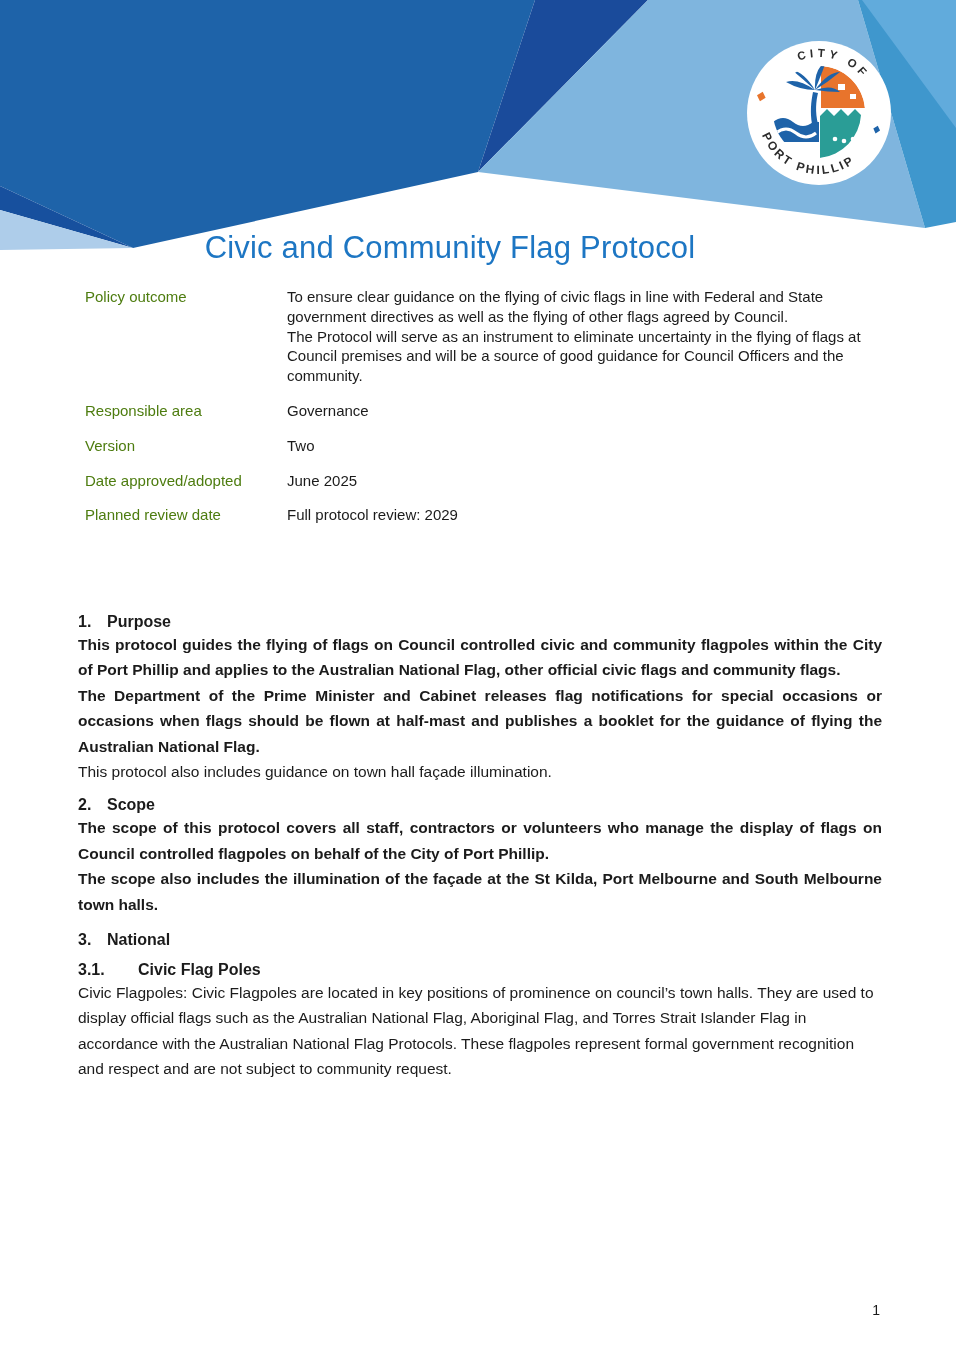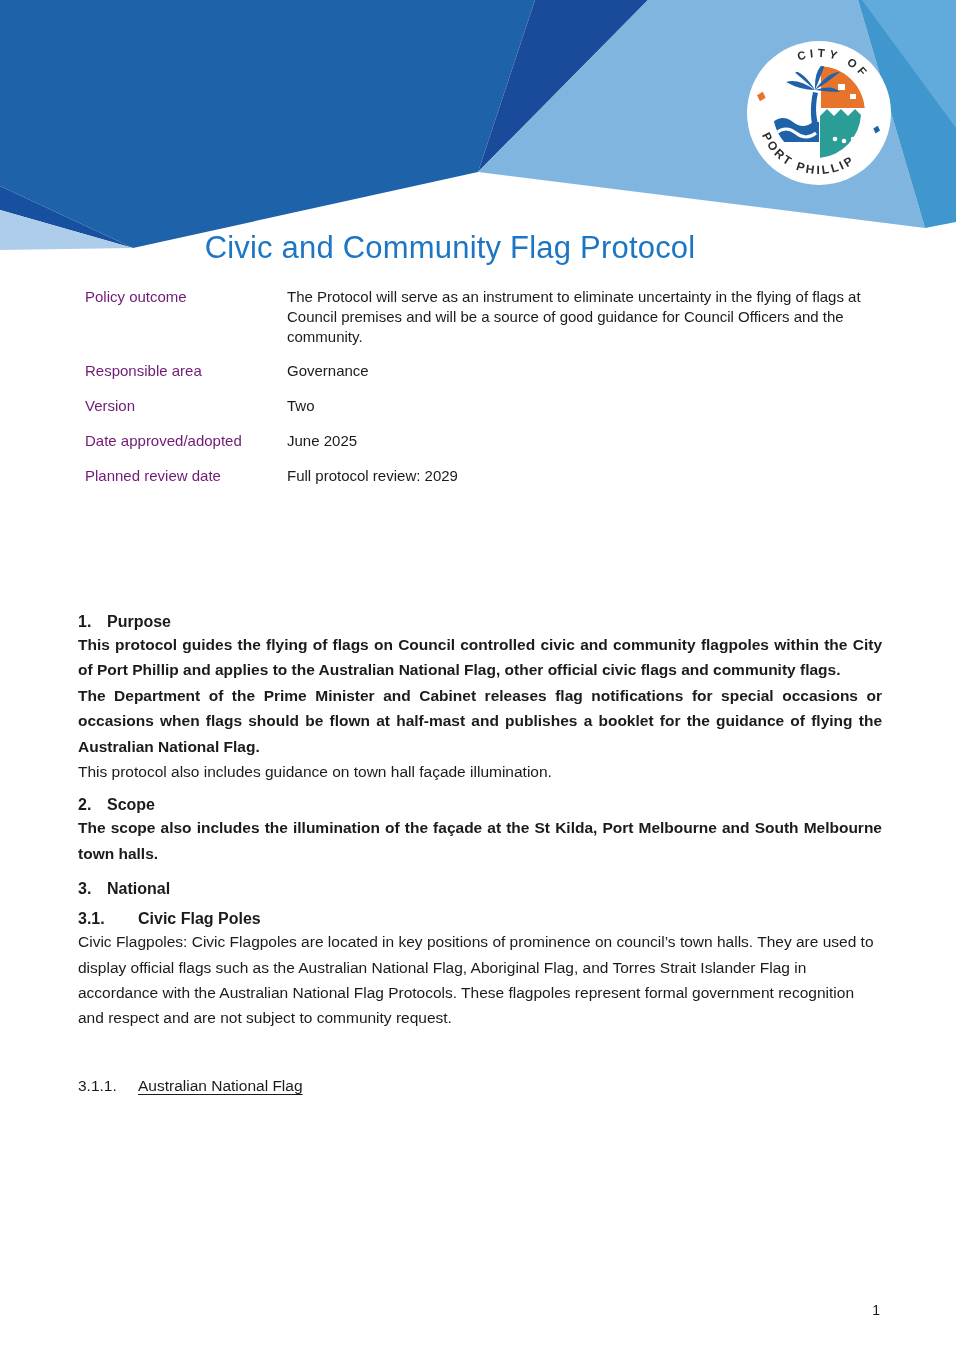--- a/index.html
+++ b/index.html
@@ -14,21 +14,21 @@
   .header-svg{position:absolute;top:0;left:0;display:block;}
   .doc-title{
     position:absolute;top:228px;left:0;width:900px;
     margin:0;text-align:center;
     font-size:31px;line-height:40px;font-weight:400;
     color:#1d76c3;letter-spacing:0.2px;
   }
   
   .meta{position:absolute;top:287px;left:85px;right:74px;font-size:15px;line-height:19.8px;}
   .mrow{display:grid;grid-template-columns:202px 1fr;margin-bottom:15px;}
-  .mrow .mlabel{color:#701a75;}
+  .mrow .mlabel{color:#4d7c0f;}
   .mvalue p{margin:0;}
   
   .body-flow{position:absolute;top:612px;left:78px;right:74px;}
   .hrow{display:flex;font-size:16px;line-height:20px;font-weight:700;margin:0;}
   .hrow .hnum{flex:none;width:29px;font-weight:700;}
   .hrow .hnum2{flex:none;width:60px;font-weight:700;}
   .hrow.plain, .hrow.plain .hnum2{font-weight:400;font-size:15.5px;}
   .hrow.plain .htext{text-decoration:underline;text-underline-offset:3px;}
   .body-flow p{margin:0;font-size:15.5px;line-height:25.4px;}
   .ind1{margin-left:29px;}
@@ -102,20 +102,21 @@
       </g>
     </g>
   </svg>
 
   <h1 class="doc-title">Civic and Community Flag Protocol</h1>
 
   <div class="meta">
     <div class="mrow">
       <div class="mlabel">Policy outcome</div>
       <div class="mvalue">
+        <p>To ensure clear guidance on the flying of civic flags in line with Federal and State government directives as well as the flying of other flags agreed by Council.</p>
         <p>The Protocol will serve as an instrument to eliminate uncertainty in the flying of flags at Council premises and will be a source of good guidance for Council Officers and the community.</p>
       </div>
     </div>
     <div class="mrow">
       <div class="mlabel">Responsible area</div>
       <div class="mvalue">Governance</div>
     </div>
     <div class="mrow">
       <div class="mlabel">Version</div>
       <div class="mvalue">Two</div>
@@ -137,35 +138,32 @@
       <span class="htext">Purpose</span>
     </div>
     <p class="ind1 just mt15">This protocol guides the flying of flags on Council controlled civic and community flagpoles within the City of Port Phillip and applies to the Australian National Flag, other official civic flags and community flags.</p>
     <p class="ind1 just mt11">The Department of the Prime Minister and Cabinet releases flag notifications for special occasions or occasions when flags should be flown at half-mast and publishes a booklet for the guidance of flying the Australian National Flag.</p>
     <p class="ind1 mt11">This protocol also includes guidance on town hall façade illumination.</p>
 
     <div class="hrow mt11">
       <span class="hnum">2.</span>
       <span class="htext">Scope</span>
     </div>
+    <p class="ind1 just mt15">The scope of this protocol covers all staff, contractors or volunteers who manage the display of flags on Council controlled flagpoles on behalf of the City of Port Phillip.</p>
     <p class="ind1 just mt11">The scope also includes the illumination of the façade at the St Kilda, Port Melbourne and South Melbourne town halls.</p>
 
     <div class="hrow mt13">
       <span class="hnum">3.</span>
       <span class="htext">National</span>
     </div>
 
     <div class="hrow mt10">
       <span class="hnum2">3.1.</span>
       <span class="htext">Civic Flag Poles</span>
     </div>
     <p class="ind2 mt16">Civic Flagpoles: Civic Flagpoles are located in key positions of prominence on council’s town halls. They are used to display official flags such as the Australian National Flag, Aboriginal Flag, and Torres Strait Islander Flag in accordance with the Australian National Flag Protocols. These flagpoles represent formal government recognition and respect and are not subject to community request.</p>
 
-    <div class="hrow plain mt45">
-      <span class="hnum2">3.1.1.</span>
-      <span class="htext">Australian National Flag</span>
-    </div>
 
   </div>
 
   <div class="page-number">1</div>
 
 </div>
 
 </body></html>

